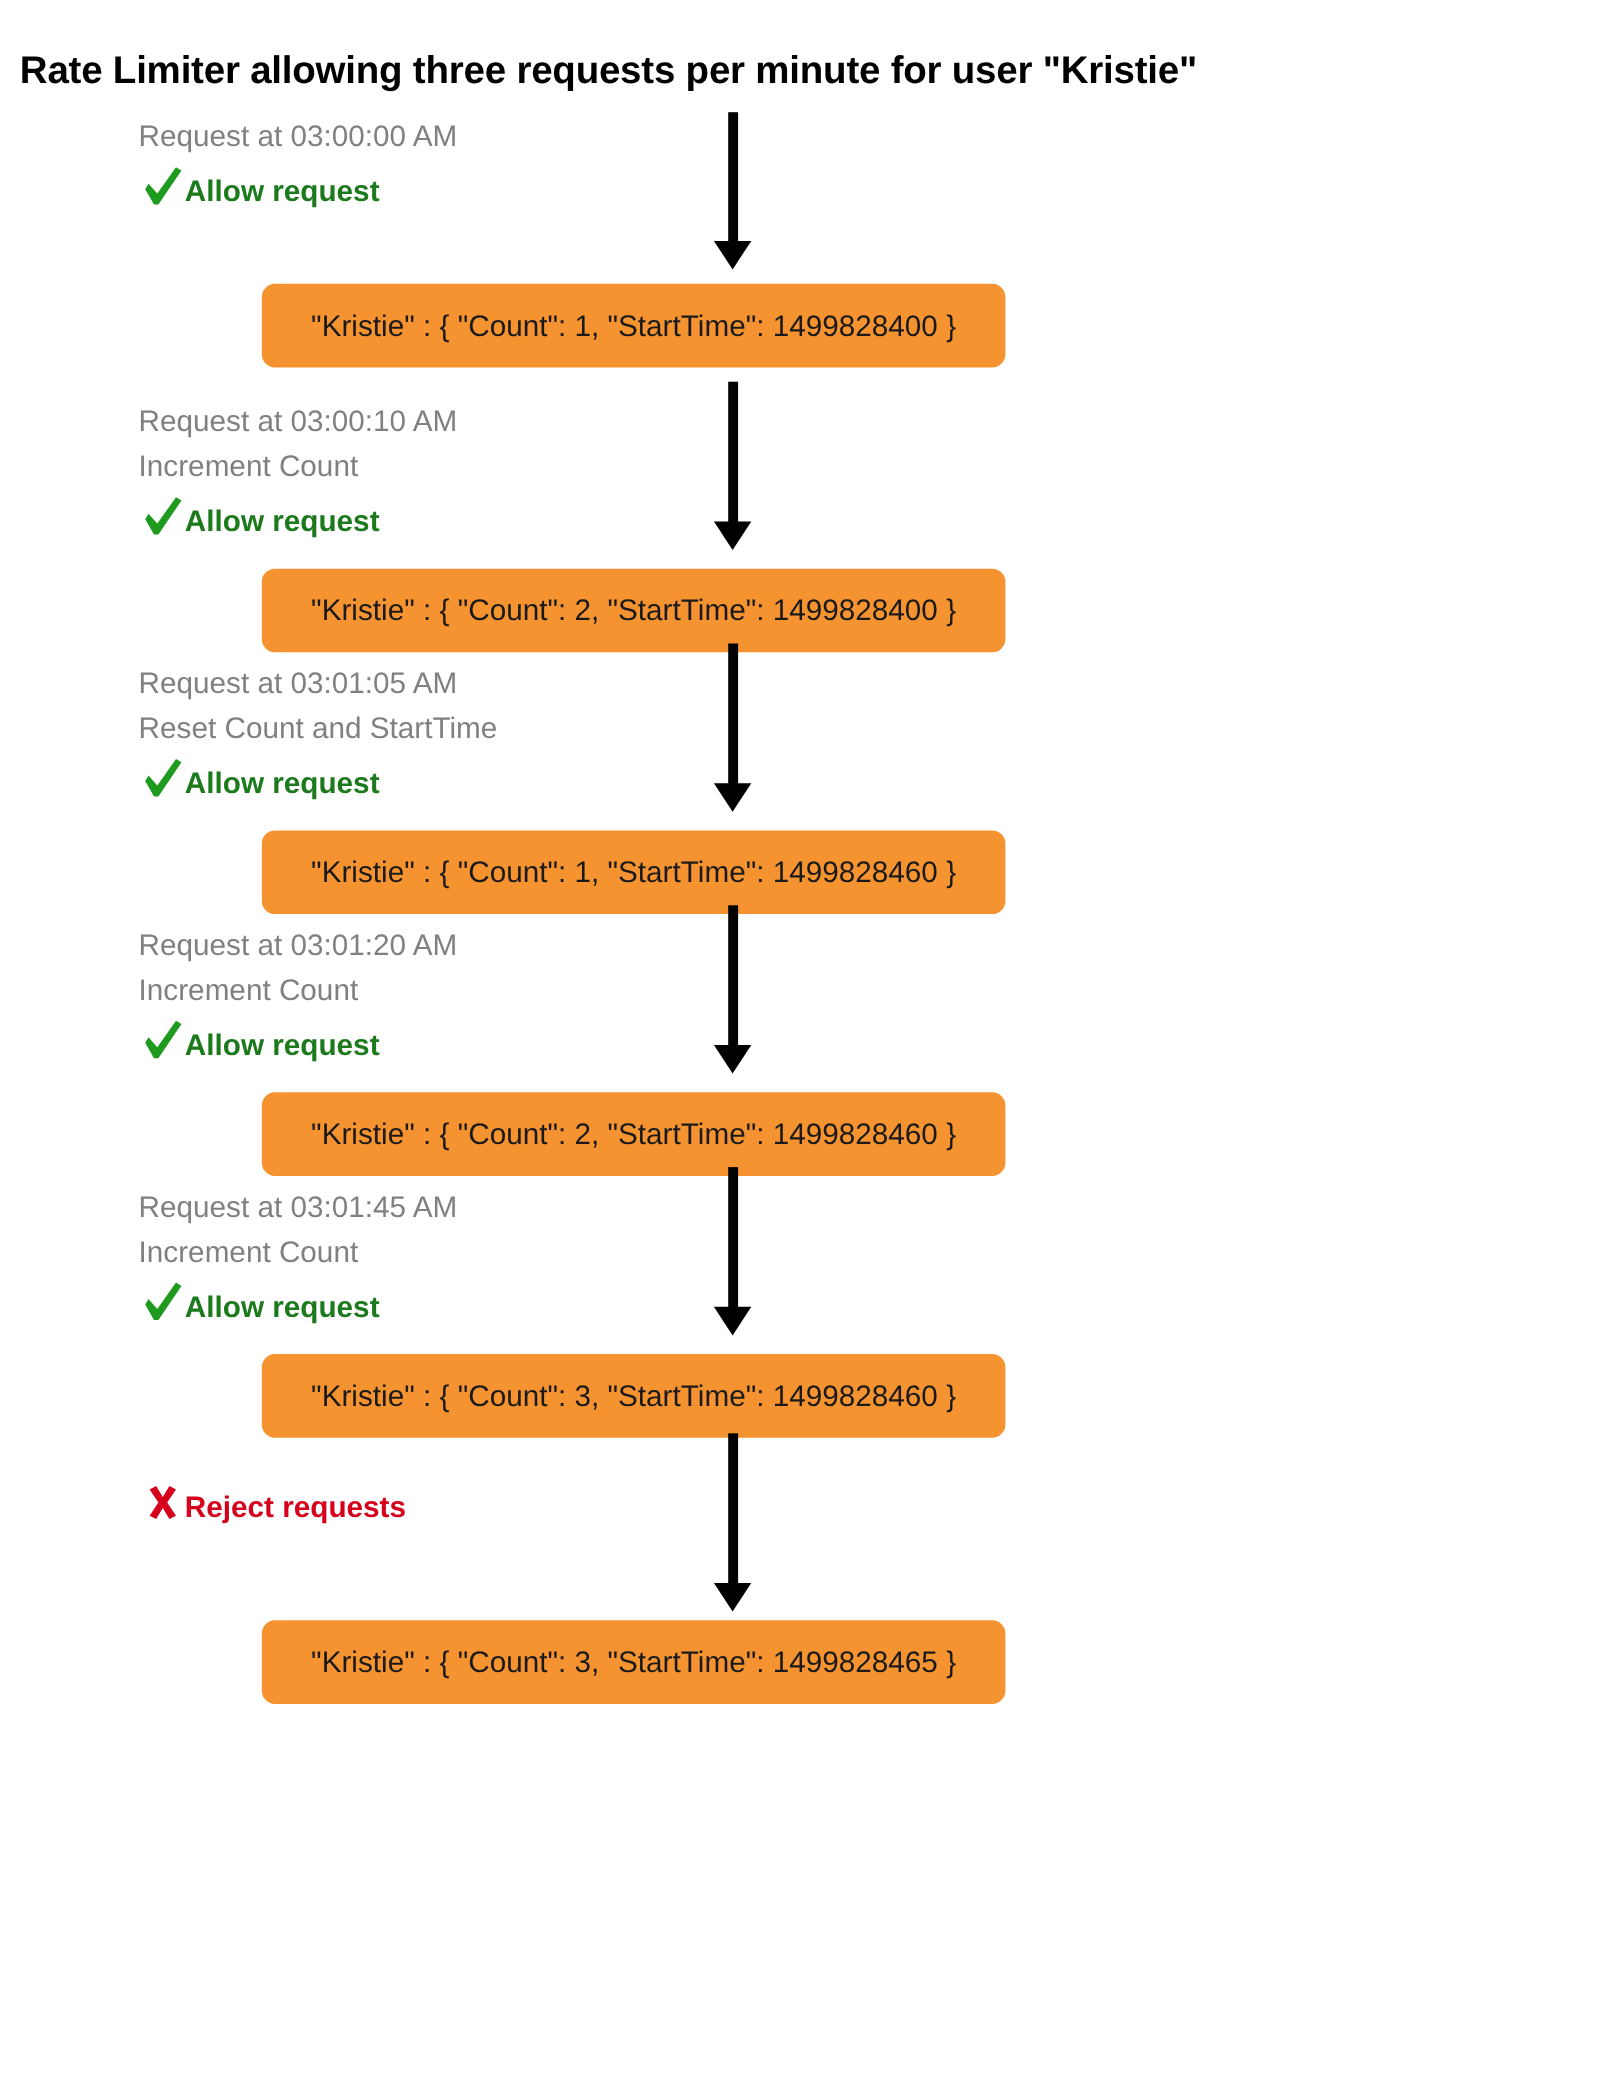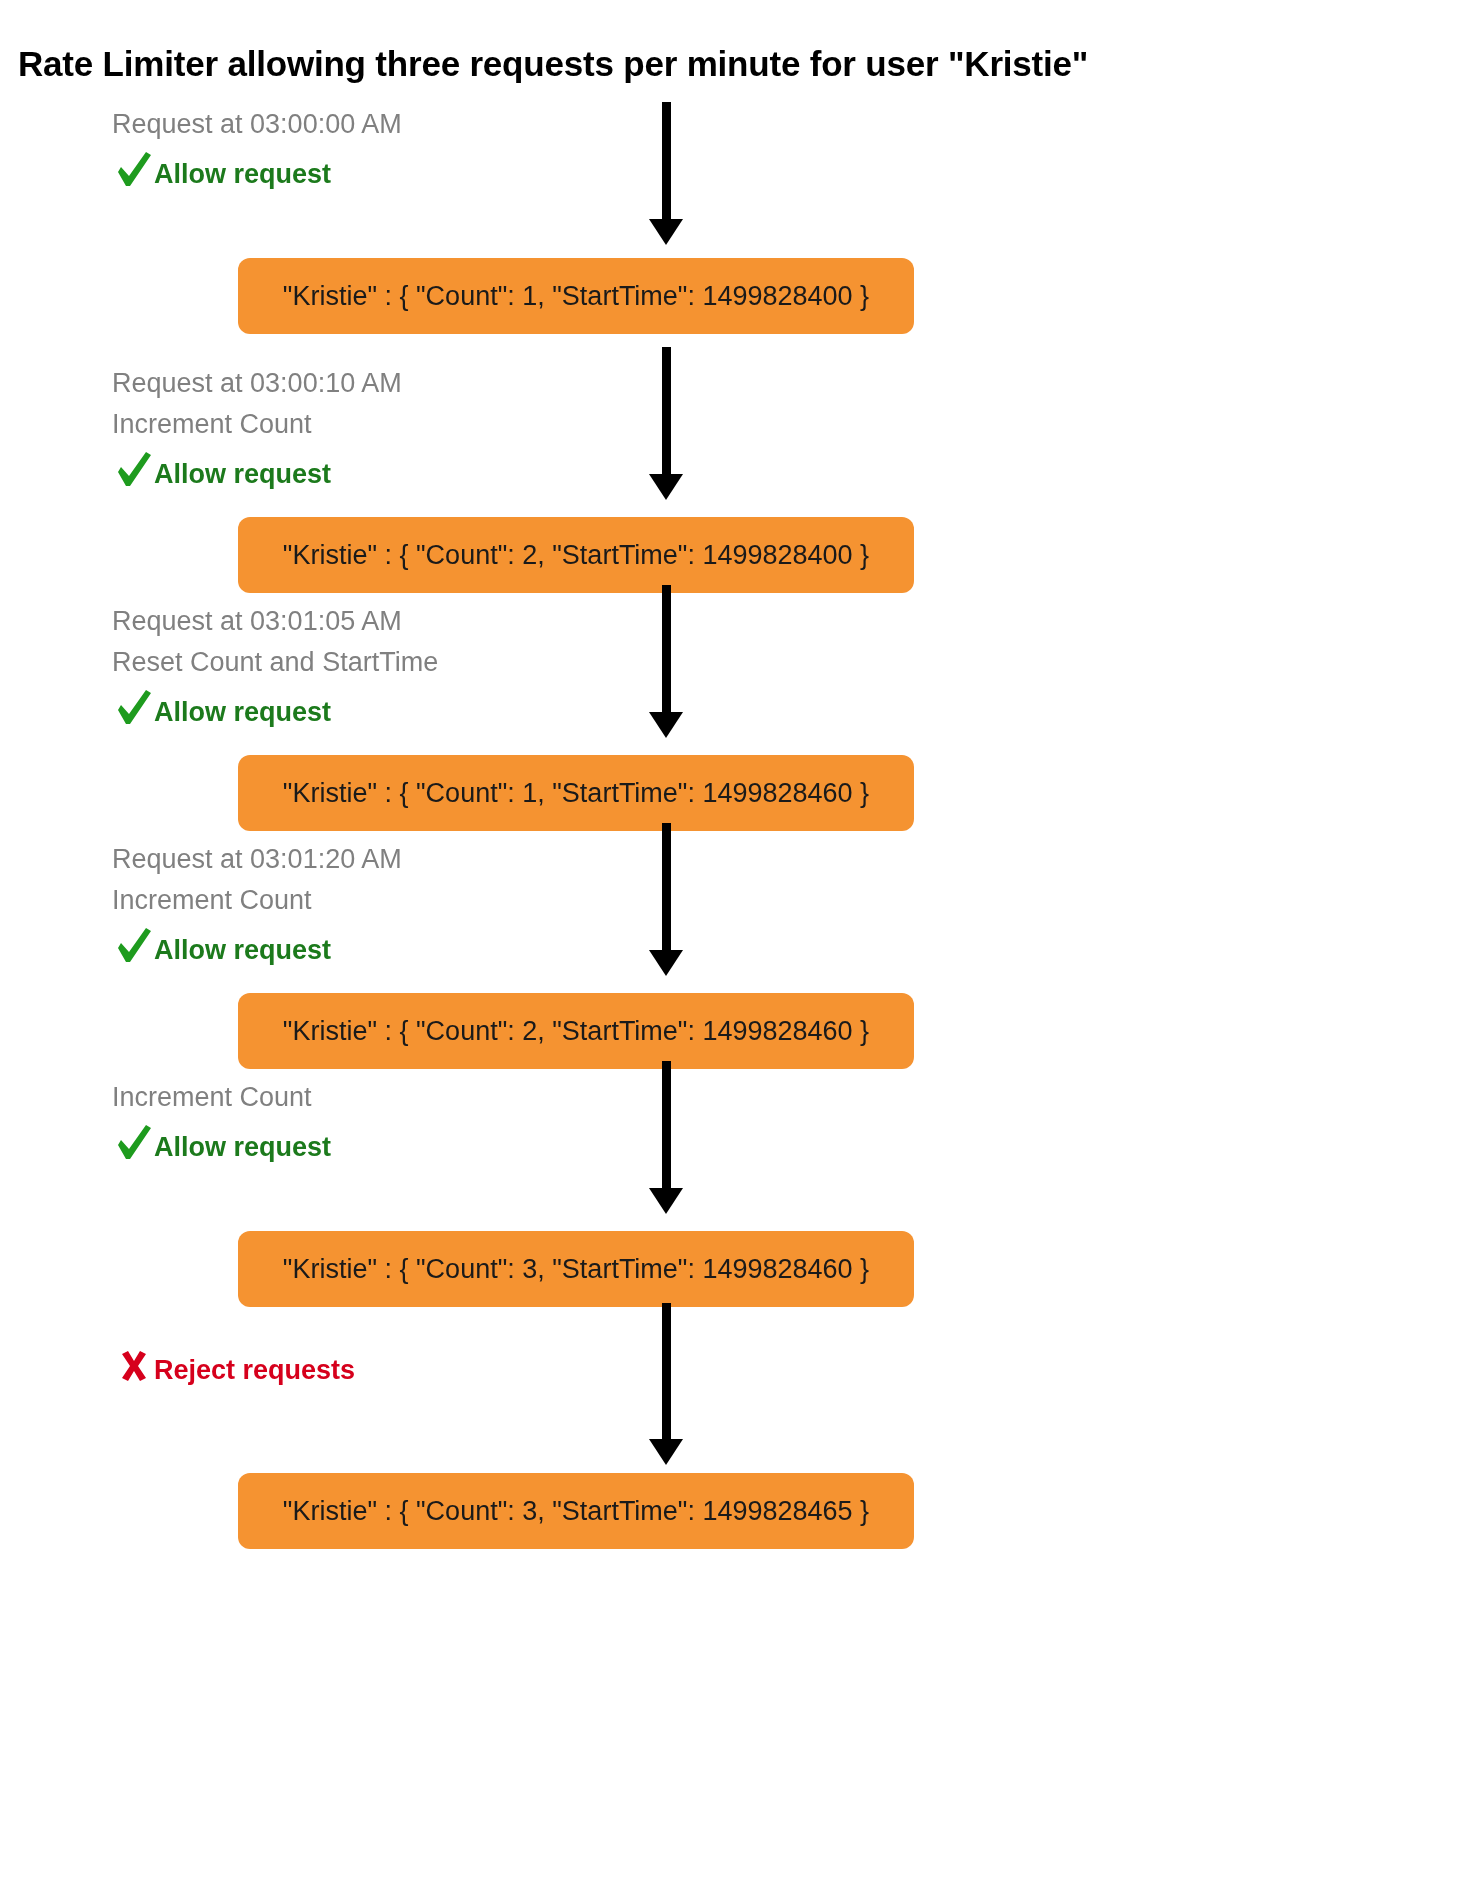--- a/index.html
+++ b/index.html
@@ -42,21 +42,21 @@
   }
 
   .step {
     position: relative;
     width: 1458px;
   }
 
   
   .annot {
     position: absolute;
-    left: 112px;
+    left: 126px;
     top: 0;
     width: 460px;
   }
 
   .annot-line {
     font-size: 27px;
     line-height: 41px;
     color: #808080;
     white-space: nowrap;
   }
@@ -203,20 +203,21 @@
       </div>
       <div class="arrow" style="position: absolute; top: 719px;">
         <div class="shaft" style="height: 128px; background: rgb(0, 0, 0);"></div>
         <div class="head" style="border-top-color: rgb(0, 0, 0);"></div>
       </div>
       <div class="state-box" style="top: 889px; background: rgb(245, 147, 49);">
         <div class="state-text">"Kristie" : { "Count": 2, "StartTime": 1499828460 }</div>
       </div>
       <div class="step" style="position: absolute; top: 973px; left: 0px; height: 0px;">
         <div class="annot">
+          <div class="annot-line">Request at 03:01:45 AM</div>
           <div class="annot-line">Increment Count</div>
           <div class="verdict allow">
             <svg class="verdict-icon" viewBox="0 0 44 40">
               <path d="M6 22 L9 17 L17 26 L34 2 L39 5 L18 36 L14 36 Z" fill="#1E9B1E"></path>
             </svg>
             <span class="verdict-label">Allow request</span>
           </div>
         </div>
       </div>
       <div class="arrow" style="position: absolute; top: 957px;">

